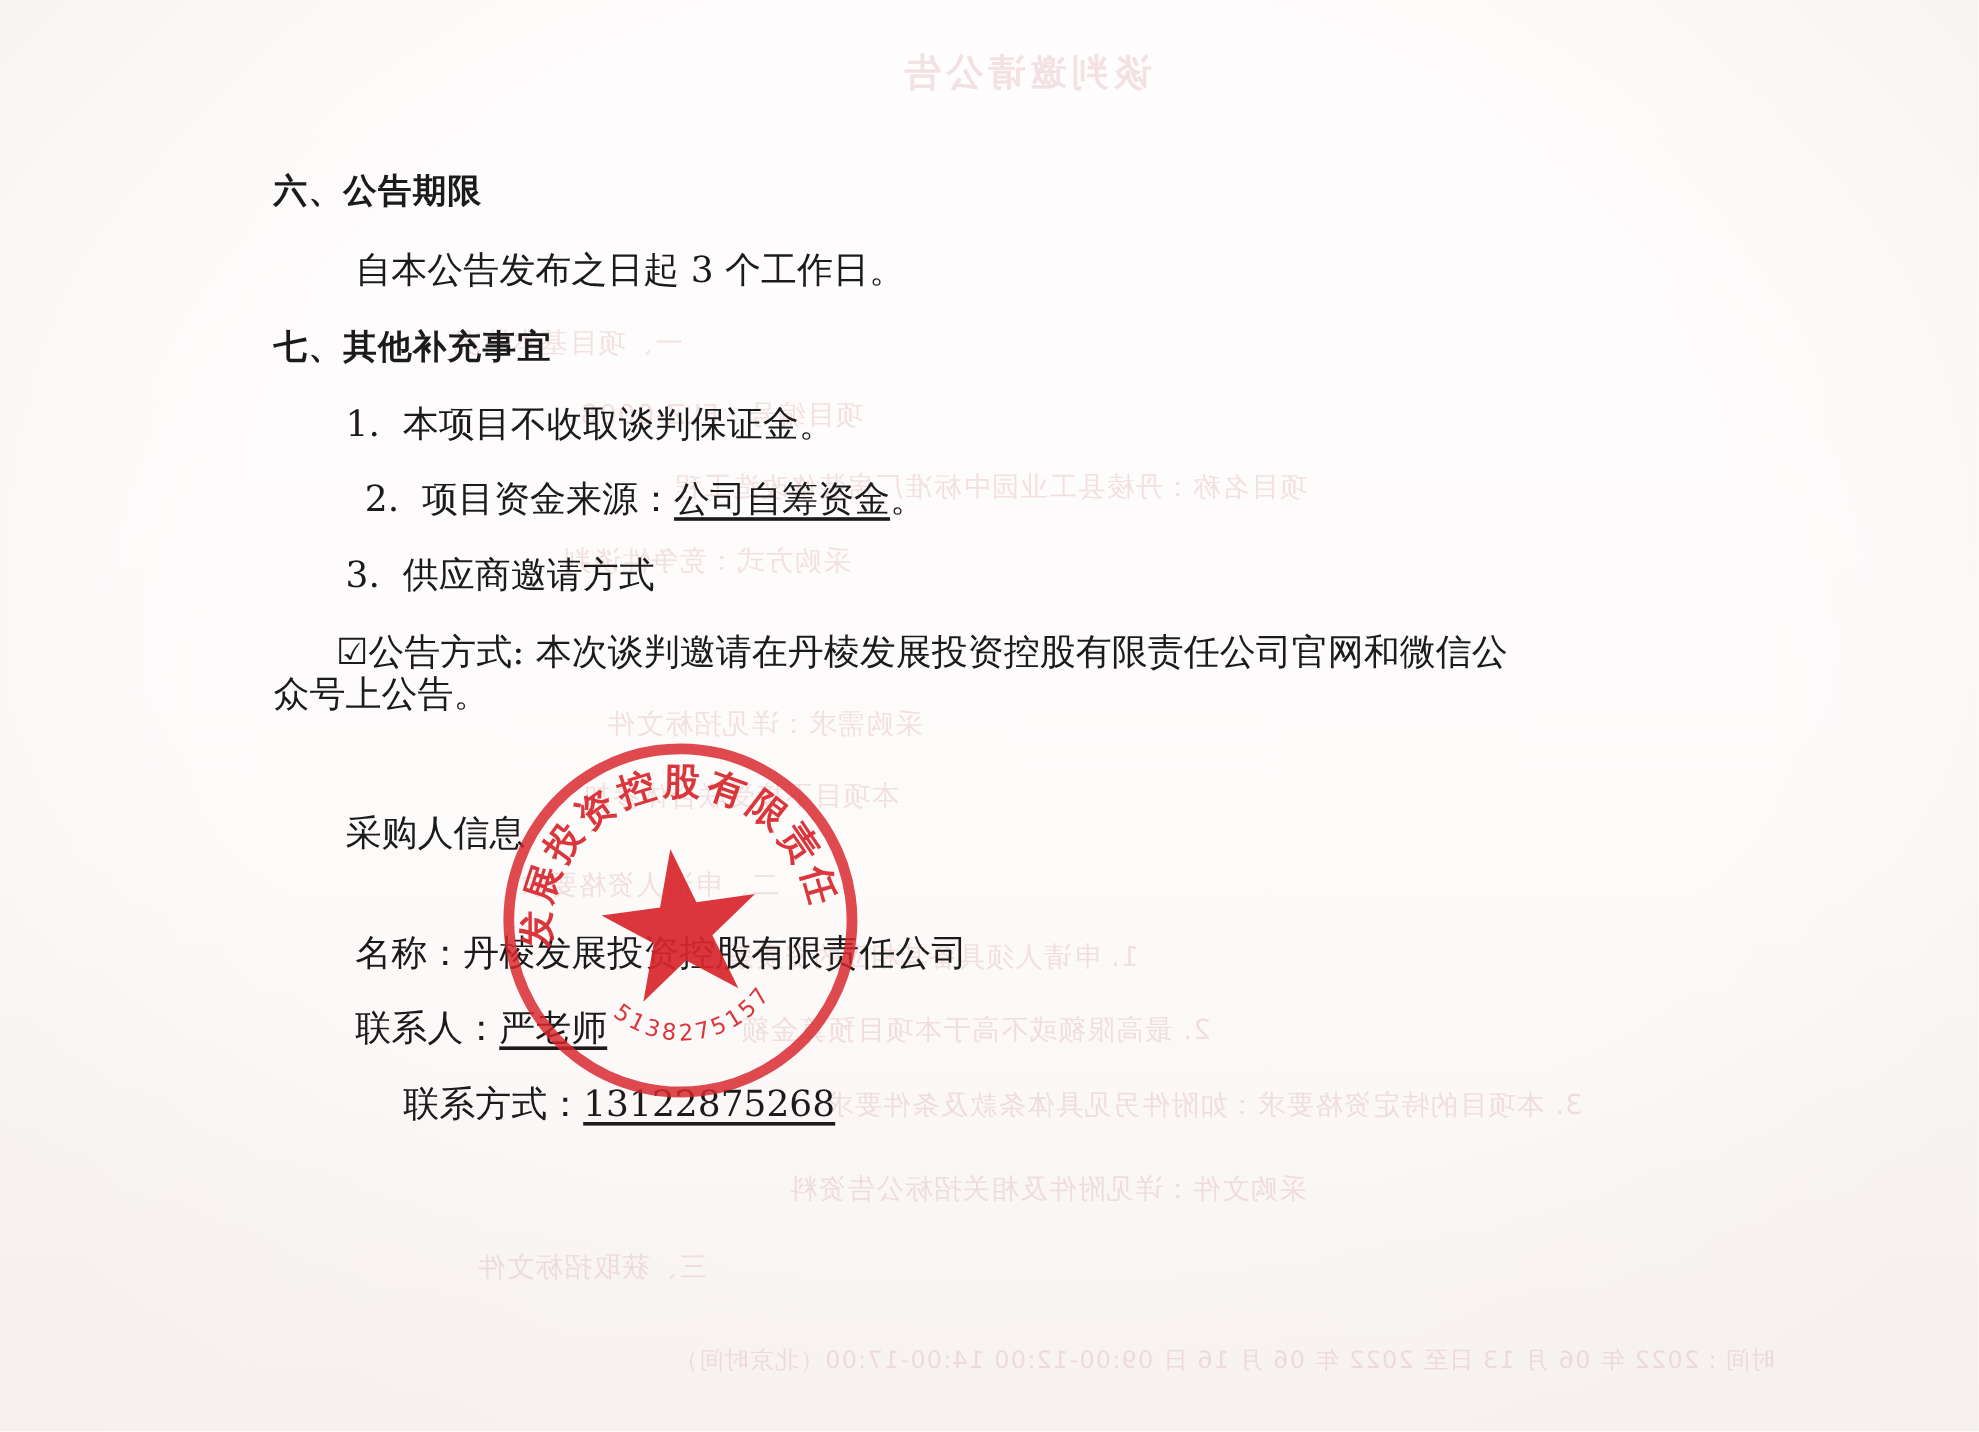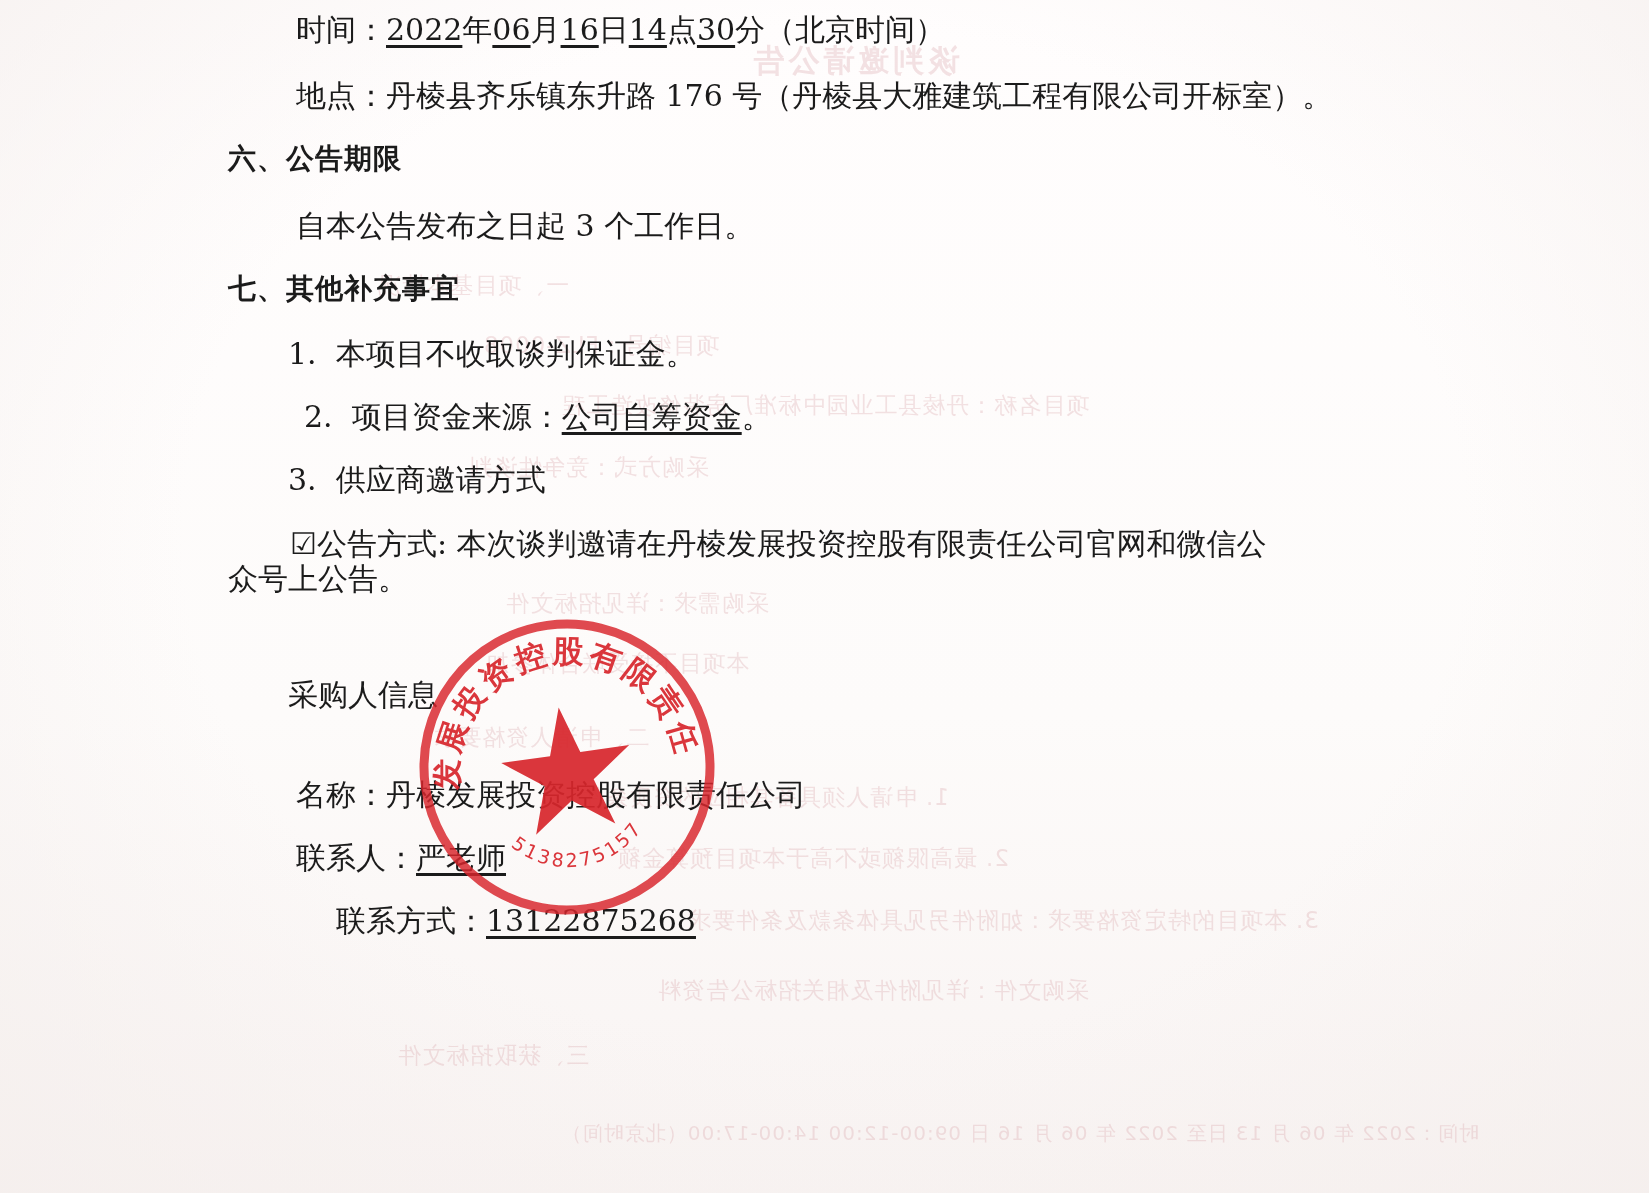--- a/index.html
+++ b/index.html
@@ -97,46 +97,40 @@
     <div class="bl" style="left:900px; top:648px;">本项目不接受联合体参加</div>
     <div class="bl" style="left:1000px; top:722px;">二、申请人资格要求</div>
     <div class="bl" style="left:700px; top:782px;">1. 申请人须具备其相应的资质条件</div>
     <div class="bl" style="left:640px; top:843px;">2. 最高限额或不高于本项目预算金额</div>
     <div class="bl" style="left:330px; top:905px;">3. 本项目的特定资格要求：如附件另见具体条款及条件要求</div>
     <div class="bl" style="left:560px; top:975px;">采购文件：详见附件及相关招标公告资料</div>
     <div class="bl" style="left:1060px; top:1040px;">三、获取招标文件</div>
     <div class="bl small" style="left:170px; top:1120px;">时间：2022 年 06 月 13 日至 2022 年 06 月 16 日 09:00-12:00 14:00-17:00（北京时间）</div>
   </div>
 
-  <div class="line" style="left:296px; top:12px;">
-    <span>时间：</span><span class="u num">2022</span><span>年</span><span class="u num">06</span><span>月</span><span class="u num">16</span><span>日</span><span class="u num">14</span><span>点</span><span class="u num">30</span><span>分（北京时间）</span>
-  </div>
 
-  <div class="line" style="left:296px; top:78px;">
-    <span>地点：</span><span>丹棱县齐乐镇东升路 176 号（丹棱县大雅建筑工程有限公司开标室）。</span>
-  </div>
 
   <div class="line heading" style="left:228px; top:142px;">六、公告期限</div>
   <div class="line" style="left:296px; top:208px;">自本公告发布之日起 3 个工作日。</div>
 
   <div class="line heading" style="left:228px; top:272px;">七、其他补充事宜</div>
 
   <div class="line" style="left:288px; top:336px;">
     <span class="num">1.</span>&nbsp;&nbsp;<span>本项目不收取谈判保证金。</span>
   </div>
 
   <div class="line" style="left:304px; top:399px;">
     <span class="num">2.</span>&nbsp;&nbsp;<span>项目资金来源：</span><span class="u">公司自筹资金</span><span>。</span>
   </div>
 
   <div class="line" style="left:288px; top:462px;">
     <span class="num">3.</span>&nbsp;&nbsp;<span>供应商邀请方式</span>
   </div>
 
-  <div class="line" style="left:290px; top:526px;">
+  <div class="line" style="left:280px; top:526px;">
     <span>☑</span><span>公告方式: 本次谈判邀请在丹棱发展投资控股有限责任公司官网和微信公</span>
   </div>
   <div class="line" style="left:228px; top:561px;">众号上公告。</div>
 
 
   <div class="line" style="left:288px; top:677px;">采购人信息</div>
 
   <div class="line" style="left:296px; top:777px;">
     <span class="bold">名称：</span><span>丹棱发展投资控股有限责任公司</span>
   </div>

